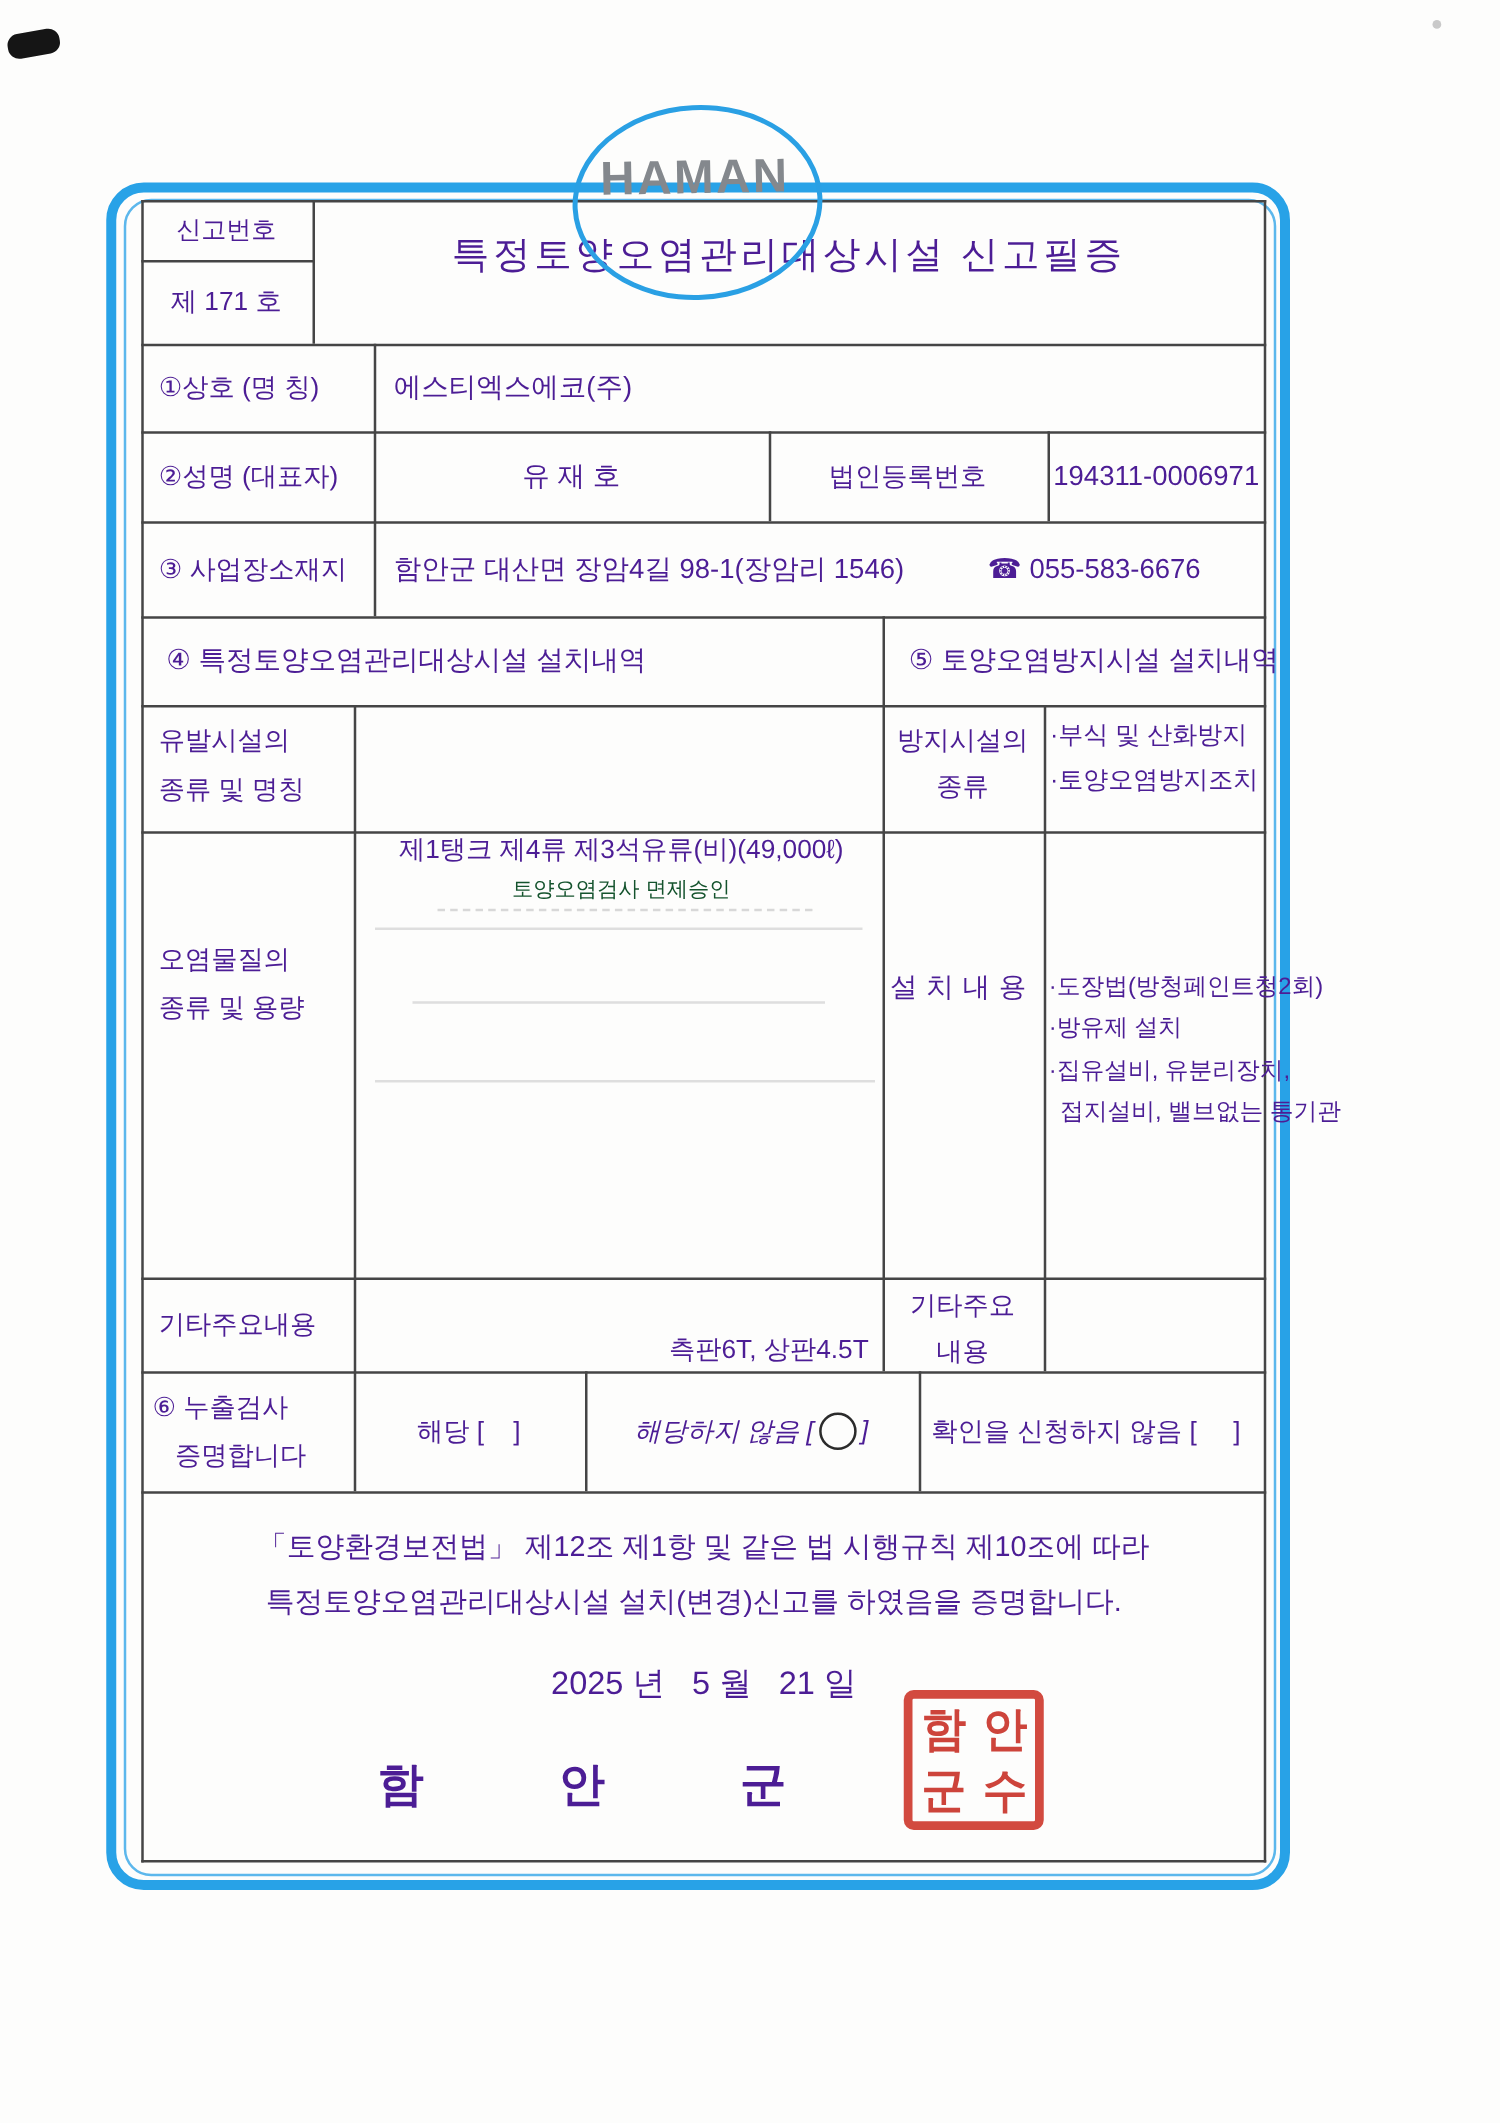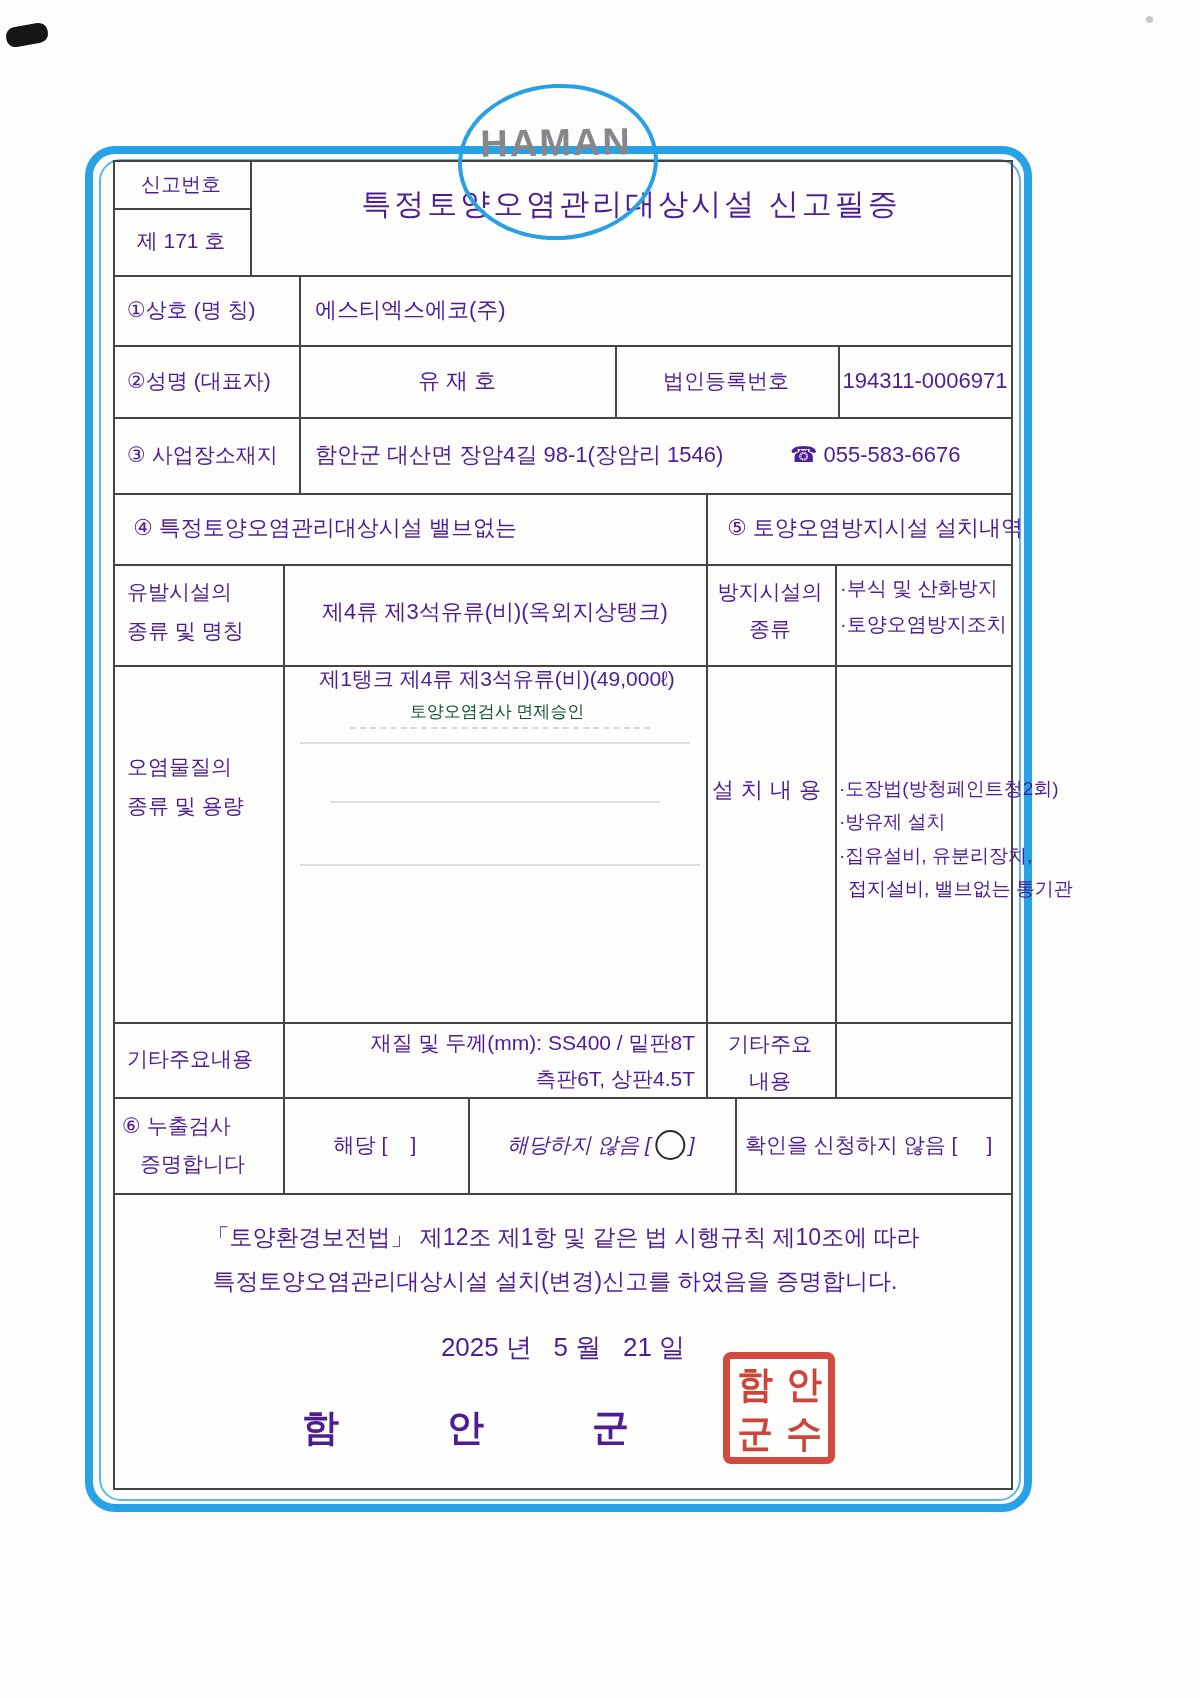--- a/index.html
+++ b/index.html
@@ -90,47 +90,45 @@
 
   <div class="t vm" style="left:127px;top:381px;font-size:21px">②성명 (대표자)</div>
   <div class="t c pre" style="left:457px;top:381px;font-size:22px">유 재 호</div>
   <div class="t c" style="left:726px;top:381px;font-size:21px">법인등록번호</div>
   <div class="t c" style="left:925px;top:381px;font-size:22px">194311-0006971</div>
 
   <div class="t vm" style="left:127px;top:455px;font-size:21px">③ 사업장소재지</div>
   <div class="t vm" style="left:315px;top:455px;font-size:22px">함안군 대산면 장암4길 98-1(장암리 1546)</div>
   <div class="t vm" style="left:790px;top:455px;font-size:22px">☎ 055-583-6676</div>
 
-  <div class="t vm" style="left:133px;top:528px;font-size:22px">④ 특정토양오염관리대상시설 밸브없는</div>
+  <div class="t vm" style="left:133px;top:528px;font-size:22px">④ 특정토양오염관리대상시설 설치내역</div>
   <div class="t vm" style="left:727px;top:528px;font-size:22px">⑤ 토양오염방지시설 설치내역</div>
 
   <div class="t vm" style="left:127px;top:592px;font-size:21px">유발시설의</div>
   <div class="t vm" style="left:127px;top:631px;font-size:21px">종류 및 명칭</div>
-  <div class="t c" style="left:495px;top:612px;font-size:22px">제4류 제3석유류(비)(옥외지상탱크)</div>
   <div class="t c" style="left:770px;top:592px;font-size:21px">방지시설의</div>
   <div class="t c" style="left:770px;top:629px;font-size:21px">종류</div>
   <div class="t vm" style="left:840px;top:588px;font-size:20px">·부식 및 산화방지</div>
   <div class="t vm" style="left:840px;top:624px;font-size:20px">·토양오염방지조치</div>
 
   <div class="t vm" style="left:127px;top:767px;font-size:21px">오염물질의</div>
   <div class="t vm" style="left:127px;top:806px;font-size:21px">종류 및 용량</div>
   <div class="t c" style="left:497px;top:679px;font-size:21px">제1탱크  제4류 제3석유류(비)(49,000ℓ)</div>
   <div class="t c" style="left:497px;top:711px;font-size:17px;color:#14532d">토양오염검사 면제승인</div>
   <div class="faint dash" style="left:350px;top:727px;width:300px"></div>
   <div class="faint" style="left:300px;top:742px;width:390px"></div>
   <div class="faint" style="left:330px;top:801px;width:330px"></div>
   <div class="faint" style="left:300px;top:864px;width:400px"></div>
   <div class="t c" style="left:770px;top:790px;font-size:22px;letter-spacing:7px">설치내용</div>
   <div class="t vm" style="left:839px;top:789px;font-size:19px">·도장법(방청페인트청2회)</div>
   <div class="t vm" style="left:839px;top:822px;font-size:19px">·방유제 설치</div>
   <div class="t vm" style="left:839px;top:856px;font-size:19px">·집유설비, 유분리장치,</div>
   <div class="t vm" style="left:848px;top:889px;font-size:19px">접지설비, 밸브없는 통기관</div>
 
   <div class="t vm" style="left:127px;top:1059px;font-size:21px">기타주요내용</div>
-  <div class="t vm" style="left:300px;top:1043px;width:395px;text-align:right;font-size:21px">재질 및 두께(mm): SS400 / 밑판8T</div>
   <div class="t vm" style="left:300px;top:1079px;width:395px;text-align:right;font-size:21px">측판6T, 상판4.5T</div>
   <div class="t c" style="left:770px;top:1044px;font-size:21px">기타주요</div>
   <div class="t c" style="left:770px;top:1081px;font-size:21px">내용</div>
   <div class="t c" style="left:925px;top:1059px;font-size:21px"></div>
 
   <div class="t vm" style="left:122px;top:1126px;font-size:21px">⑥ 누출검사</div>
   <div class="t vm" style="left:140px;top:1164px;font-size:21px">증명합니다</div>
   <div class="t c pre" style="left:375px;top:1145px;font-size:21px">해당 [    ]</div>
   <div class="t c opt2wrap" style="left:601px;top:1145px;font-size:21px">
     <span class="pre">해당하지 않음 [</span>

